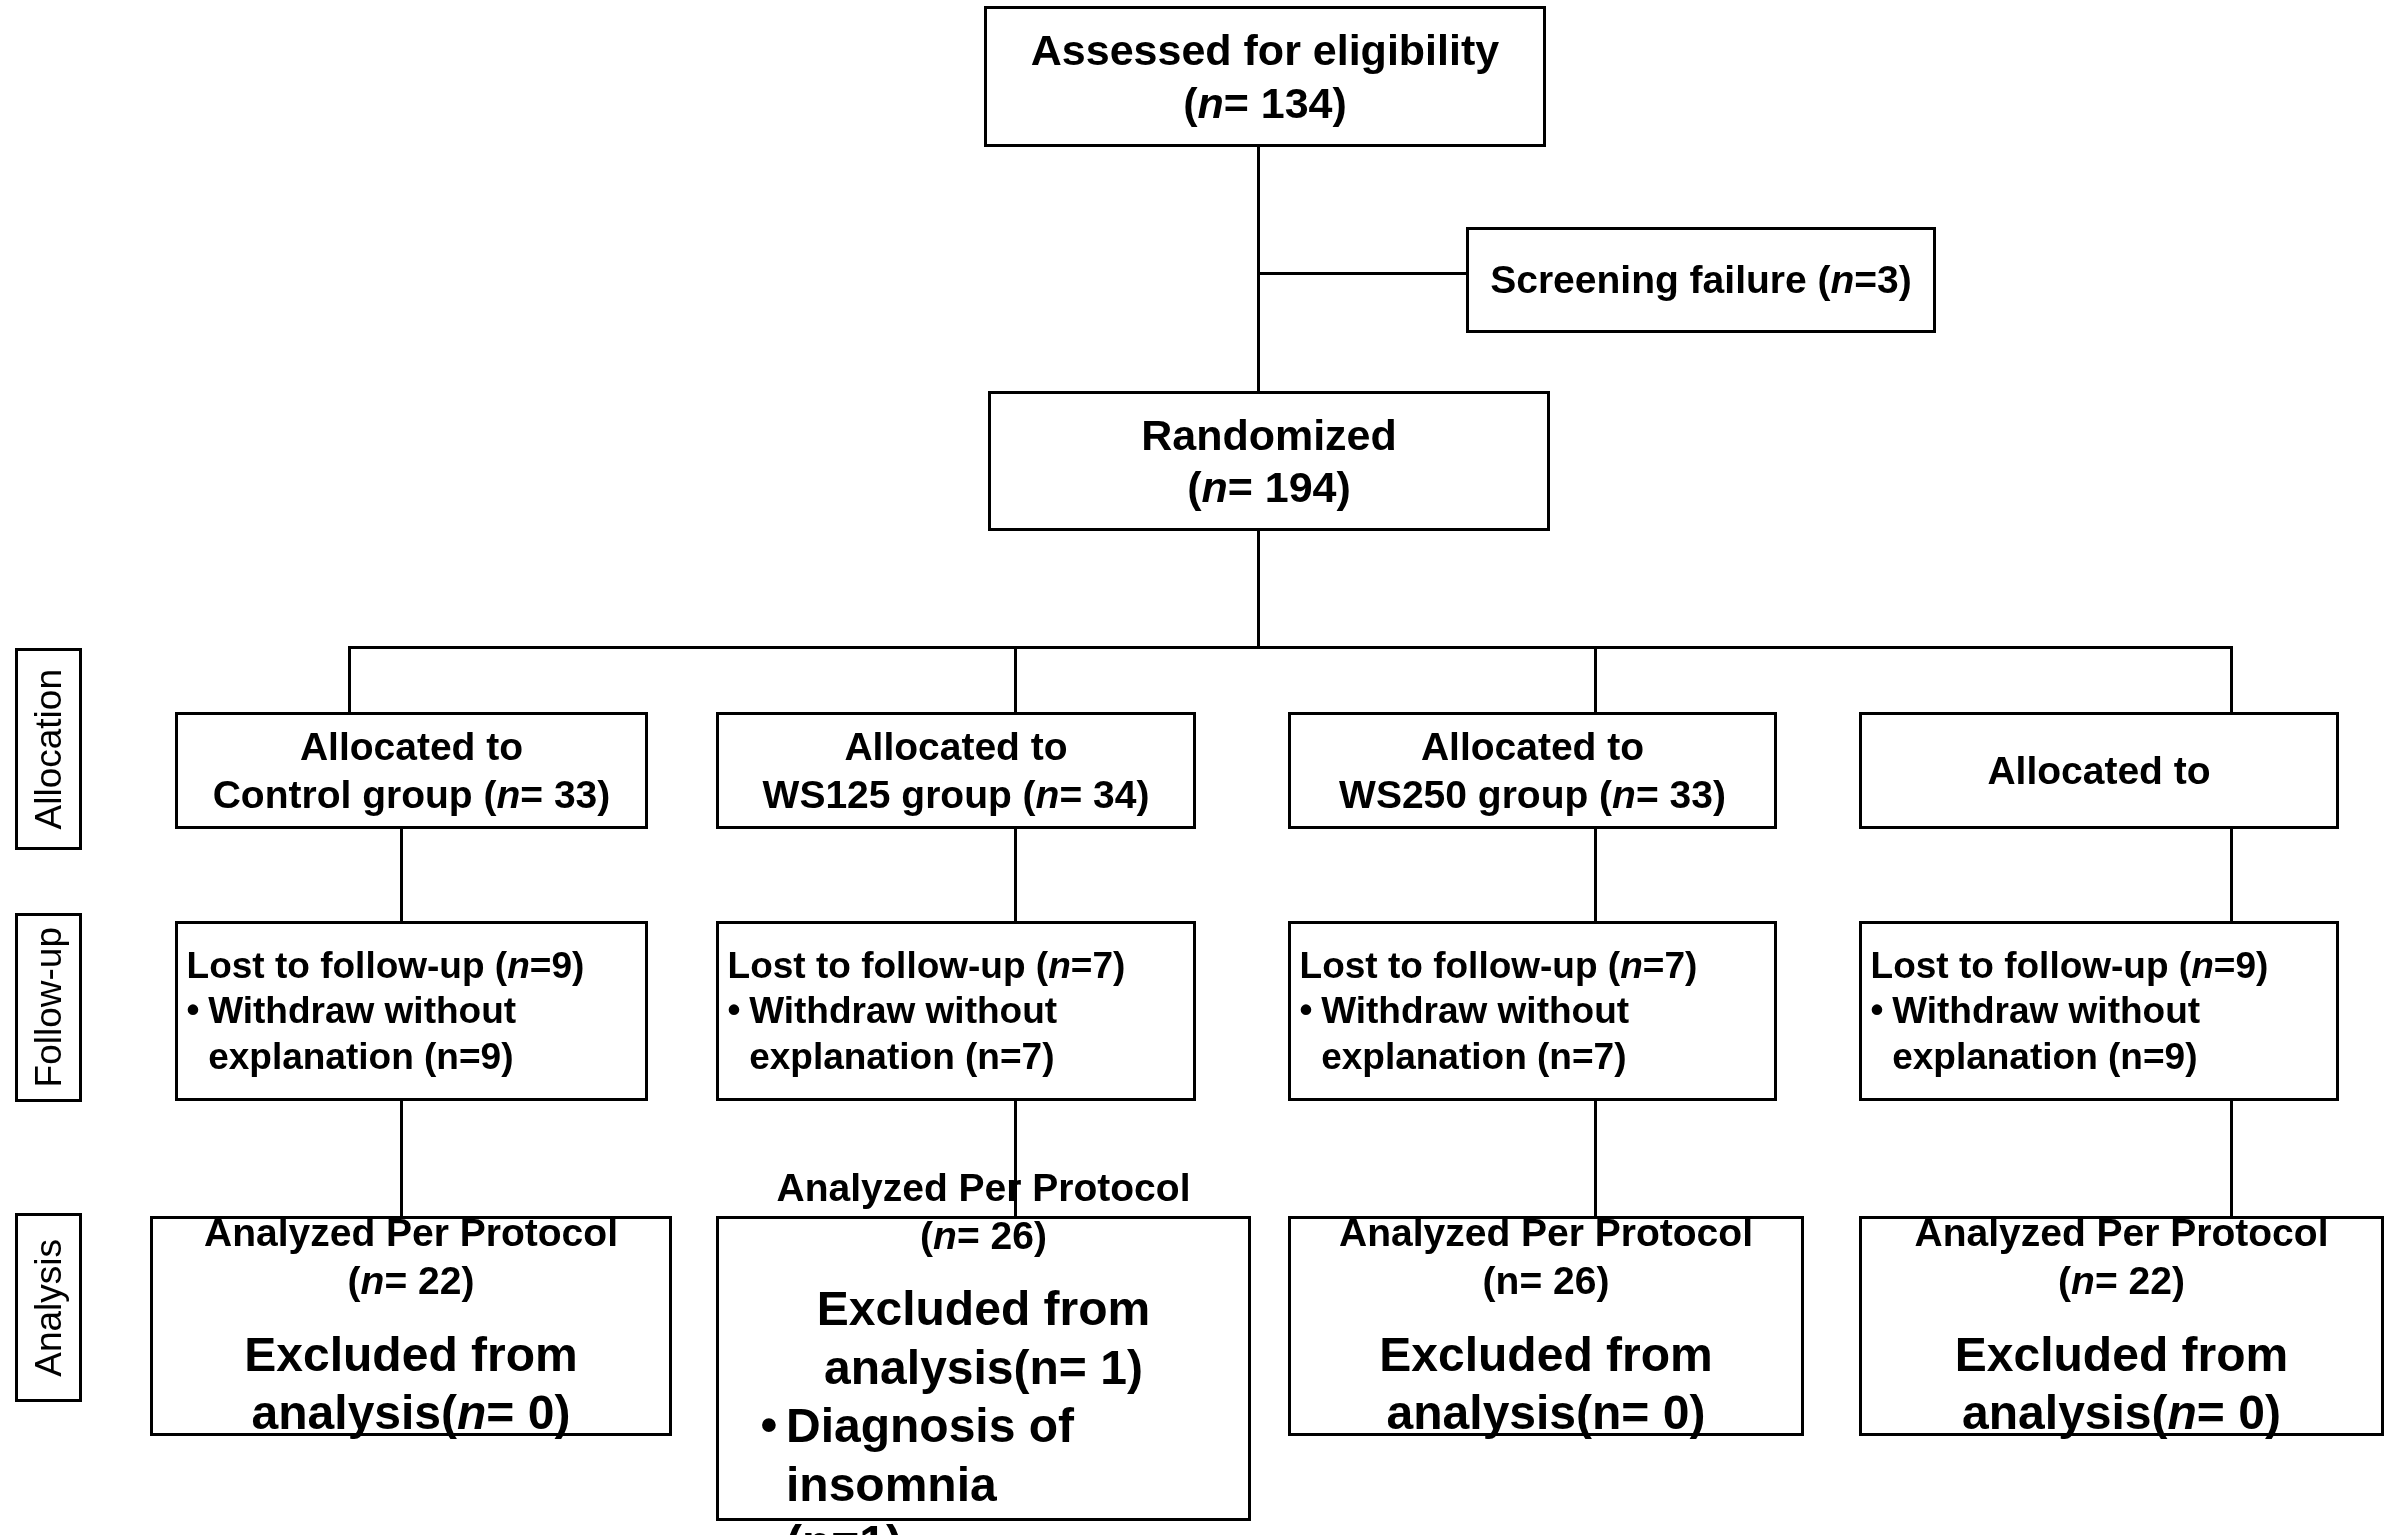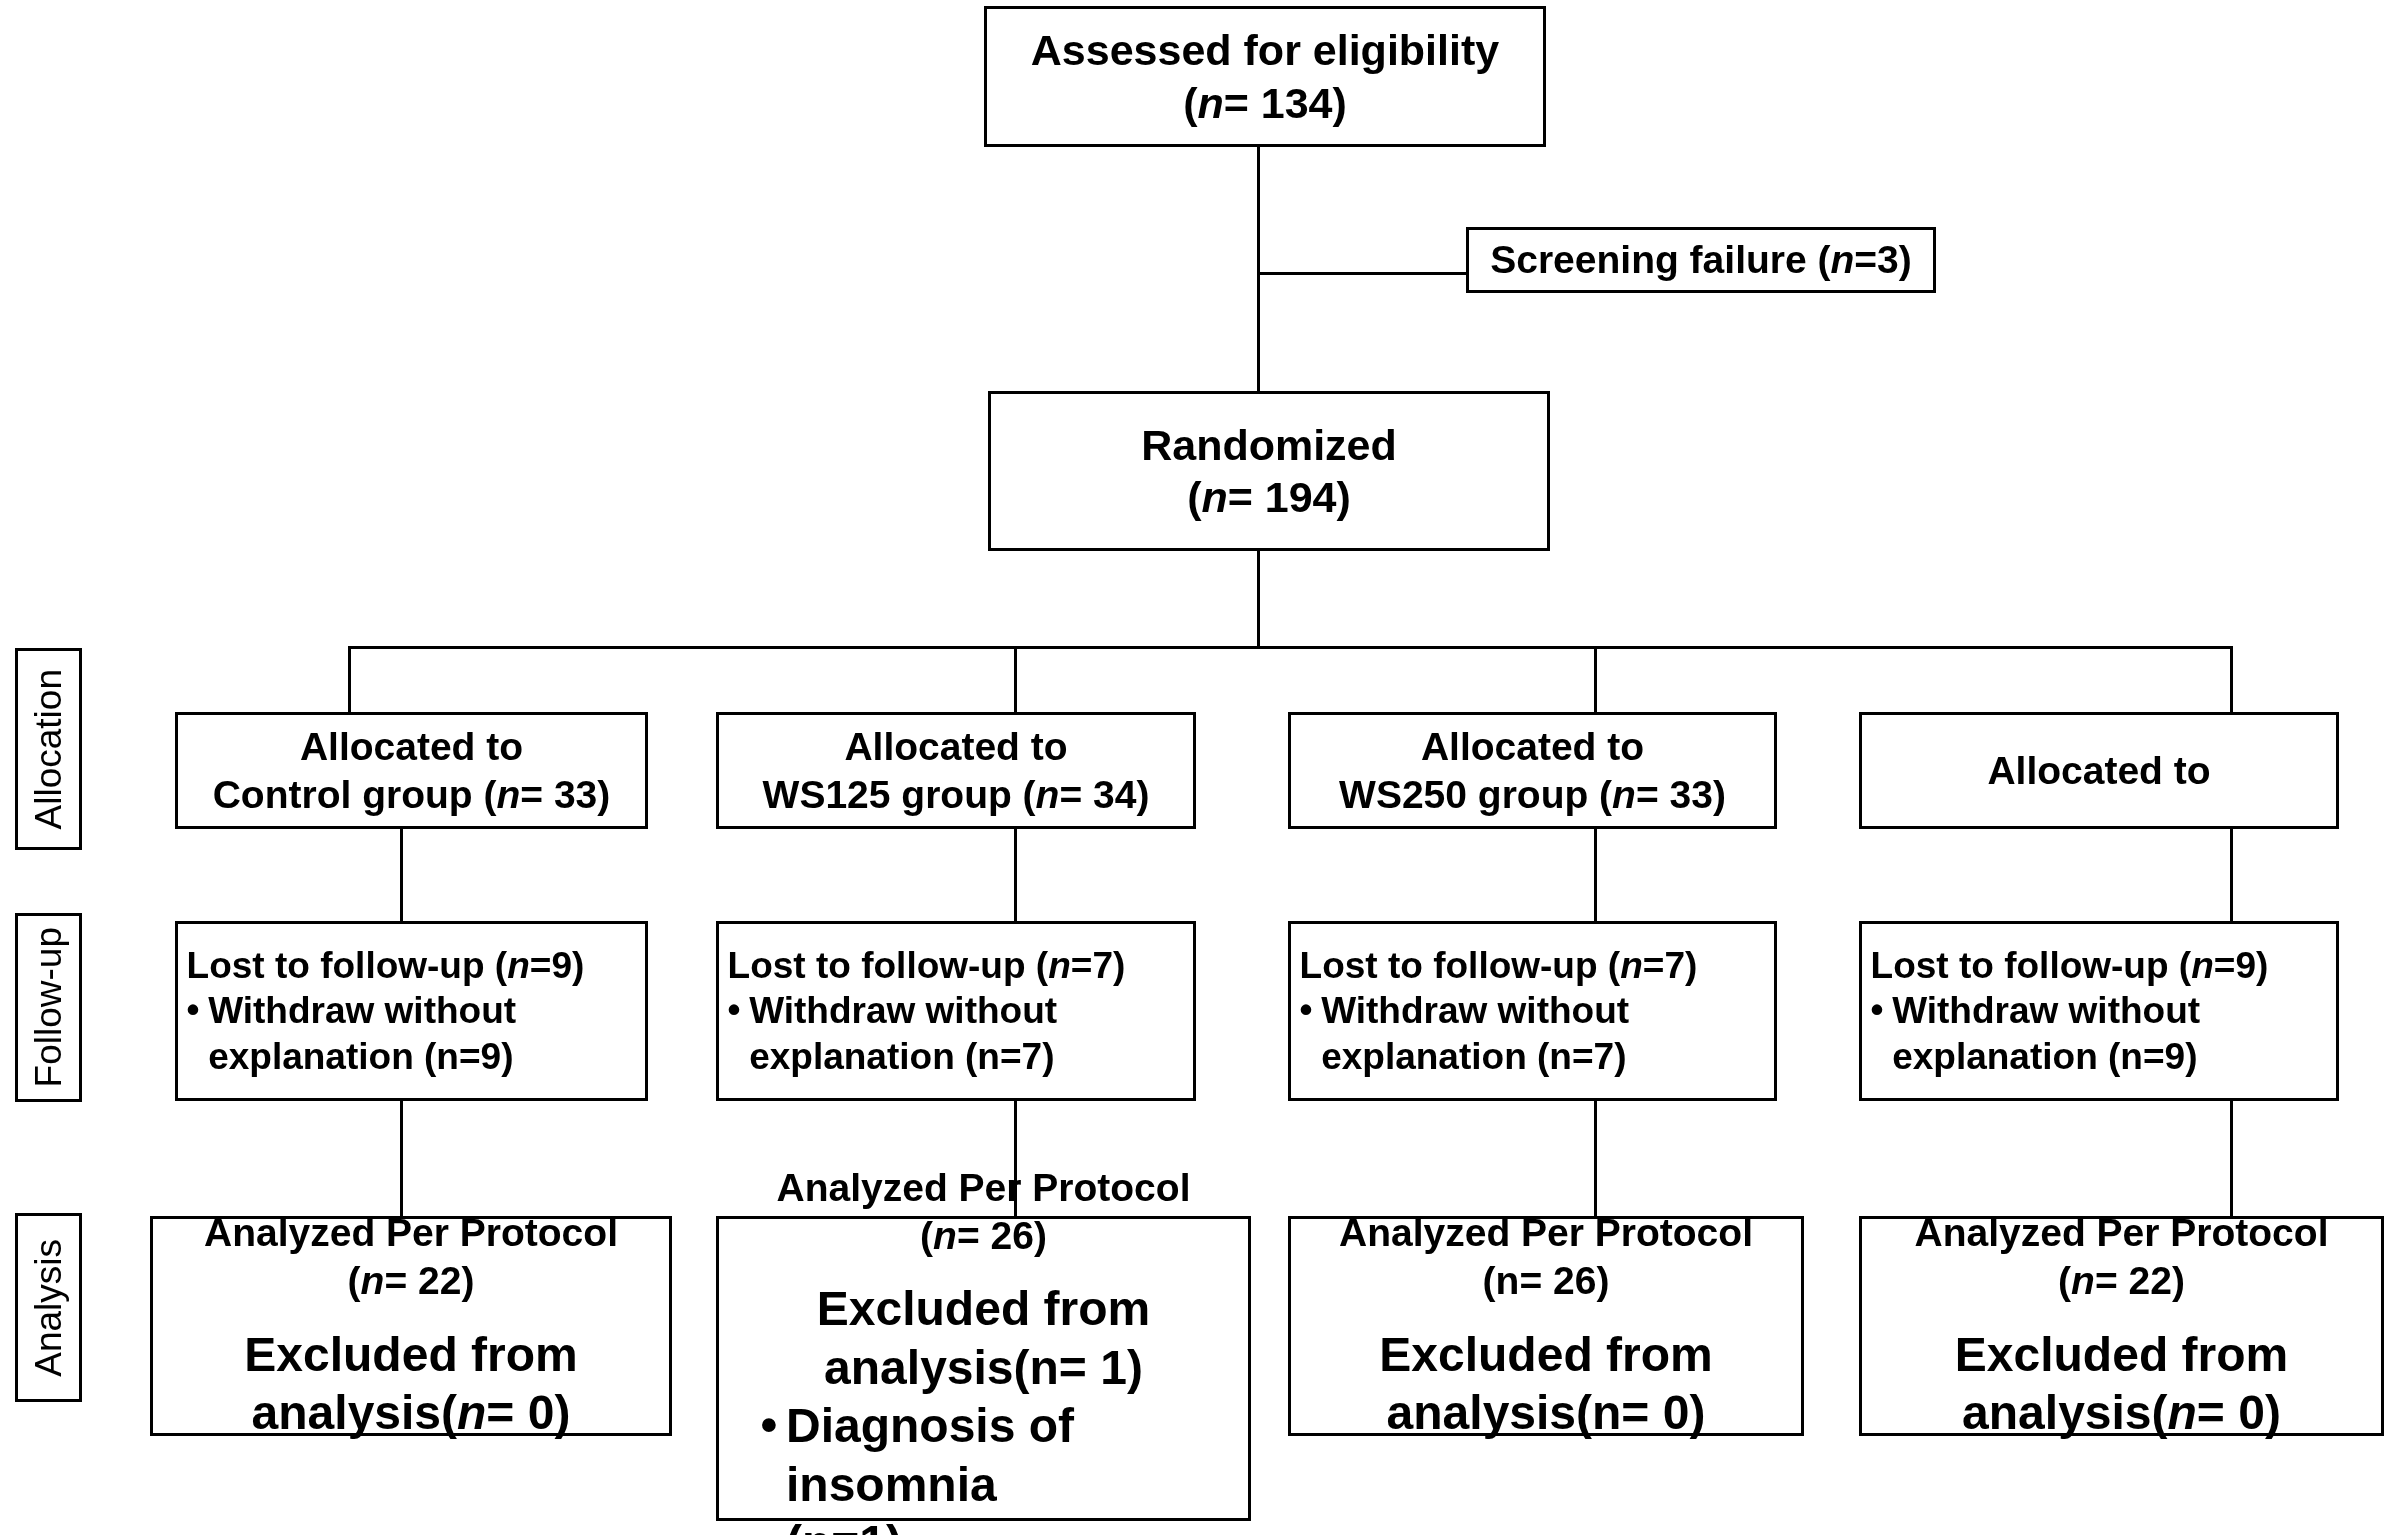--- a/index.html
+++ b/index.html
@@ -108,27 +108,27 @@
   <div class="line v" style="left:1594px; top:1100px; height:119px;"></div>
   <div class="line v" style="left:2230px; top:1100px; height:119px;"></div>
 
   <div class="box t70" style="left:984px; top:6.1px; width:562px; height:141px;">
     <div class="inner">
       <div>Assessed for eligibility</div>
       <div><span>(</span><span class="ital">n</span><span>= 134)</span></div>
     </div>
   </div>
 
-  <div class="box t64" style="left:1466px; top:227px; width:470px; height:66px;">
+  <div class="box t64" style="left:1466px; top:227px; width:470px; height:106px;">
     <div class="inner">
       <div><span>Screening failure (</span><span class="ital">n</span><span>=3)</span></div>
     </div>
   </div>
 
-  <div class="box t70" style="left:988px; top:391px; width:562px; height:160px;">
+  <div class="box t70" style="left:988px; top:391px; width:562px; height:140px;">
     <div class="inner">
       <div>Randomized</div>
       <div><span>(</span><span class="ital">n</span><span>= 194)</span></div>
     </div>
   </div>
 
   <div class="stage-label" style="left:15.3px; top:648px; width:67px; height:202px;">
     <span>Allocation</span>
   </div>
   <div class="stage-label" style="left:15.3px; top:913px; width:67px; height:189px;">

